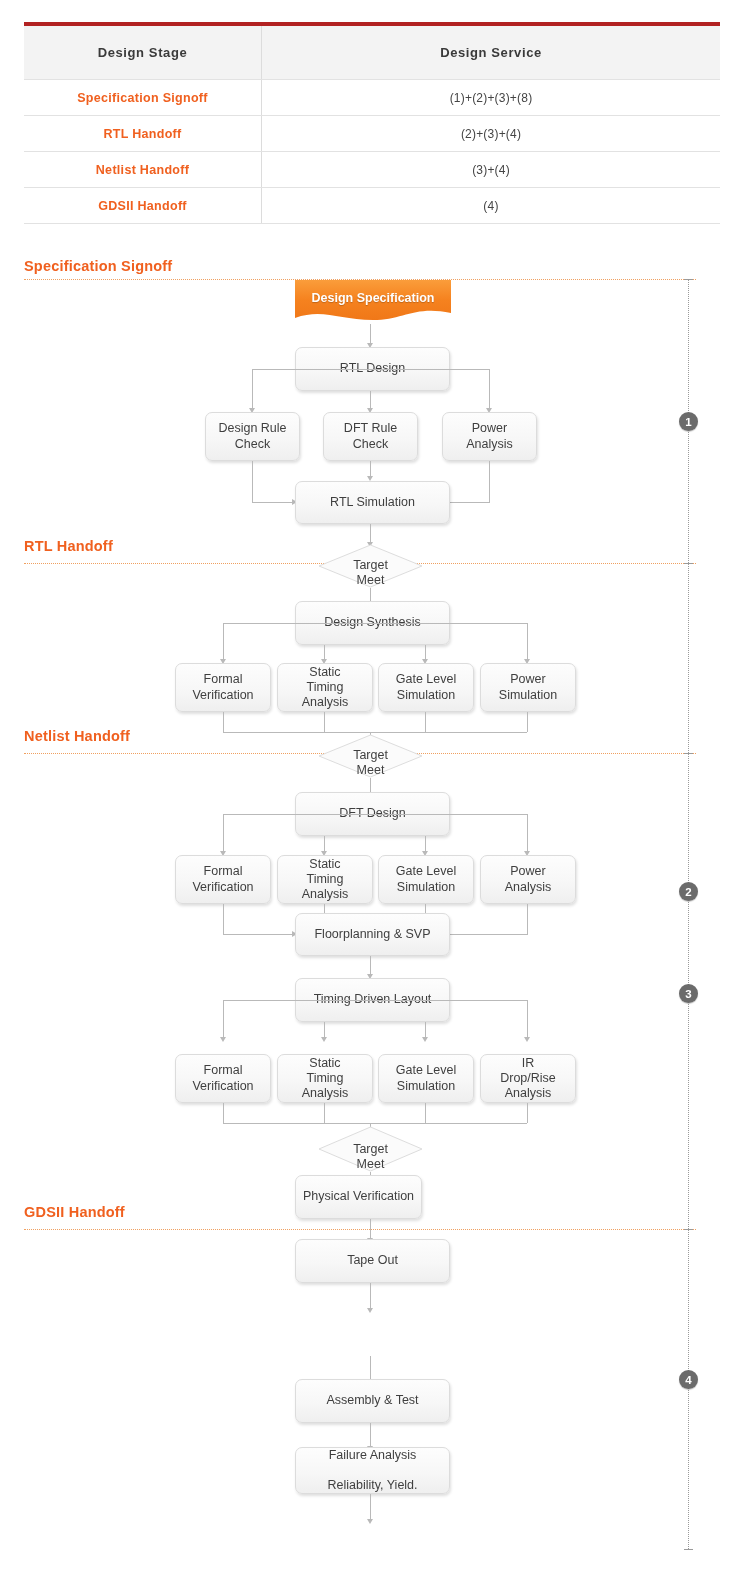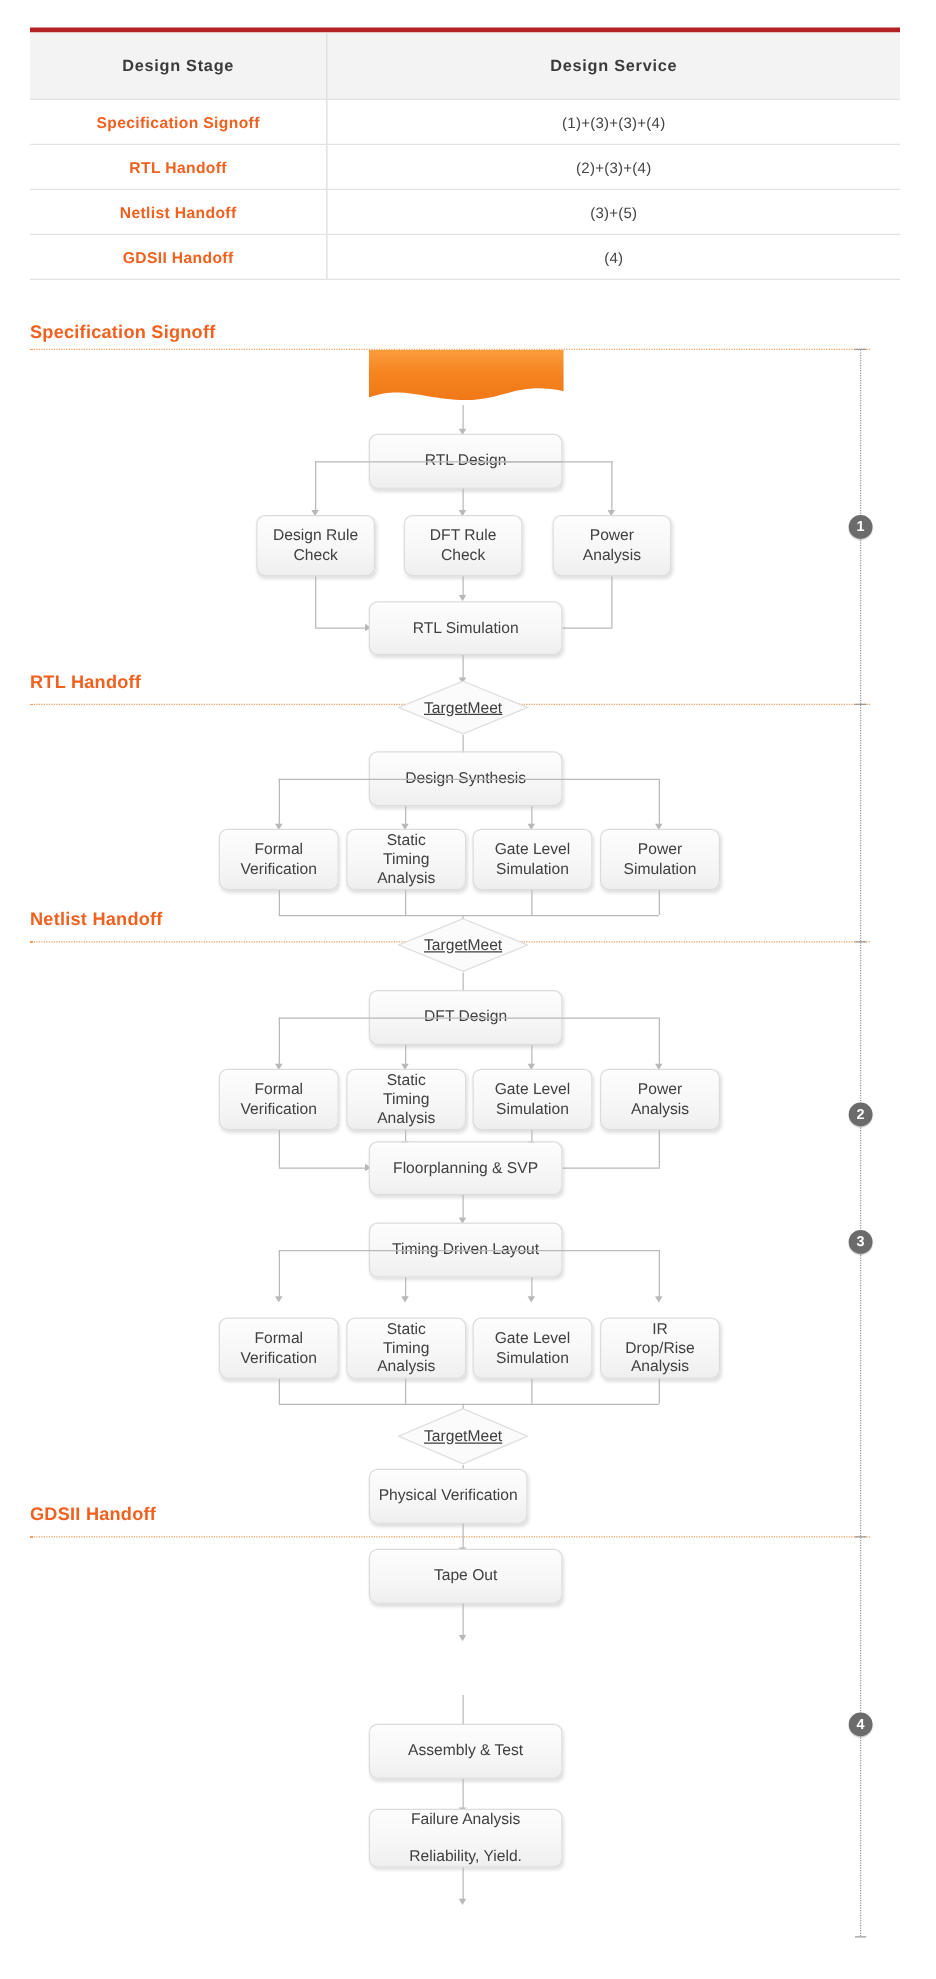--- a/index.html
+++ b/index.html
@@ -79,22 +79,22 @@
     text-shadow:0 1px 1px rgba(0,0,0,.22);
   }
 
   
   .diamond{position:absolute;}
   .diamond .dshape{
     position:absolute;left:0;top:0;width:100%;height:100%;
   }
   .diamond .dtext{
     position:absolute;left:0;top:0;width:100%;height:100%;
-    display:flex;flex-direction:row;align-items:center;justify-content:center;
-    color:#3f3f3f;font-size:12.5px;line-height:1.2;z-index:2;text-decoration:underline;
+    display:flex;flex-direction:column;align-items:center;justify-content:flex-end;
+    color:#3f3f3f;font-size:12.5px;line-height:1.2;z-index:2;
   }
 
   
   .conn{position:absolute;background:#b9b9b9;}
   .vconn{width:1px;}
   .hconn{height:1px;}
   .arrow{
     position:absolute;width:0;height:0;
     border-left:3.5px solid transparent;border-right:3.5px solid transparent;
     border-top:5px solid #b9b9b9;
@@ -118,29 +118,29 @@
   <table class="stage-table">
     <thead>
       <tr>
         <th class="col-a">Design Stage</th>
         <th class="col-b">Design Service</th>
       </tr>
     </thead>
     <tbody>
       <tr>
         <td class="col-a">Specification Signoff</td>
-        <td class="col-b">(1)+(3)+(3)+(4)</td>
+        <td class="col-b">(1)+(2)+(3)+(8)</td>
       </tr>
       <tr>
         <td class="col-a">RTL Handoff</td>
         <td class="col-b">(2)+(3)+(4)</td>
       </tr>
       <tr>
         <td class="col-a">Netlist Handoff</td>
-        <td class="col-b">(3)+(5)</td>
+        <td class="col-b">(3)+(4)</td>
       </tr>
       <tr>
         <td class="col-a">GDSII Handoff</td>
         <td class="col-b">(4)</td>
       </tr>
     </tbody>
   </table>
 </div>
 
 <div class="flow">
@@ -171,20 +171,21 @@
     <svg width="156" height="44" viewBox="0 0 156 44">
       <defs>
         <linearGradient id="og" x1="0" y1="0" x2="0" y2="1">
           <stop offset="0%" stop-color="#fa9d3b"></stop>
           <stop offset="50%" stop-color="#f5821f"></stop>
           <stop offset="100%" stop-color="#f07818"></stop>
         </linearGradient>
       </defs>
       <path d="M0,0 L156,0 L156,33 C120,25 108,40 78,40 C44,40 28,28 0,38 Z" fill="url(#og)"></path>
     </svg>
+    <div class="lbl">Design Specification</div>
   </div>
 
   <div class="conn vconn" style="left:370px;top:78px;height:20px;"></div>
   <div class="arrow" style="left:367px;top:97px;"></div>
 
   <div class="node" style="left:295px;top:101px;width:155px;height:44px;">
       <span>RTL Design</span>
     </div>
 
   <div class="conn hconn" style="left:252px;top:123px;width:198px;"></div>

